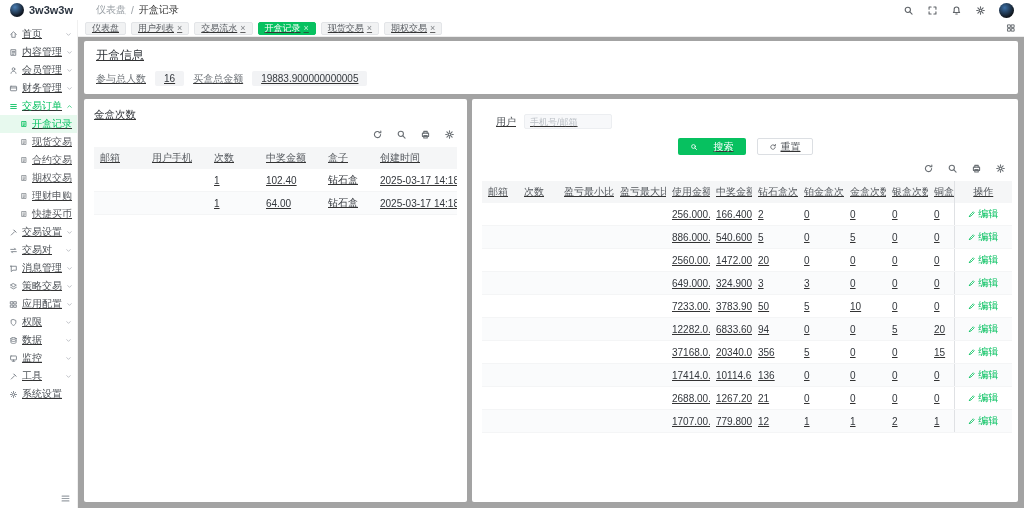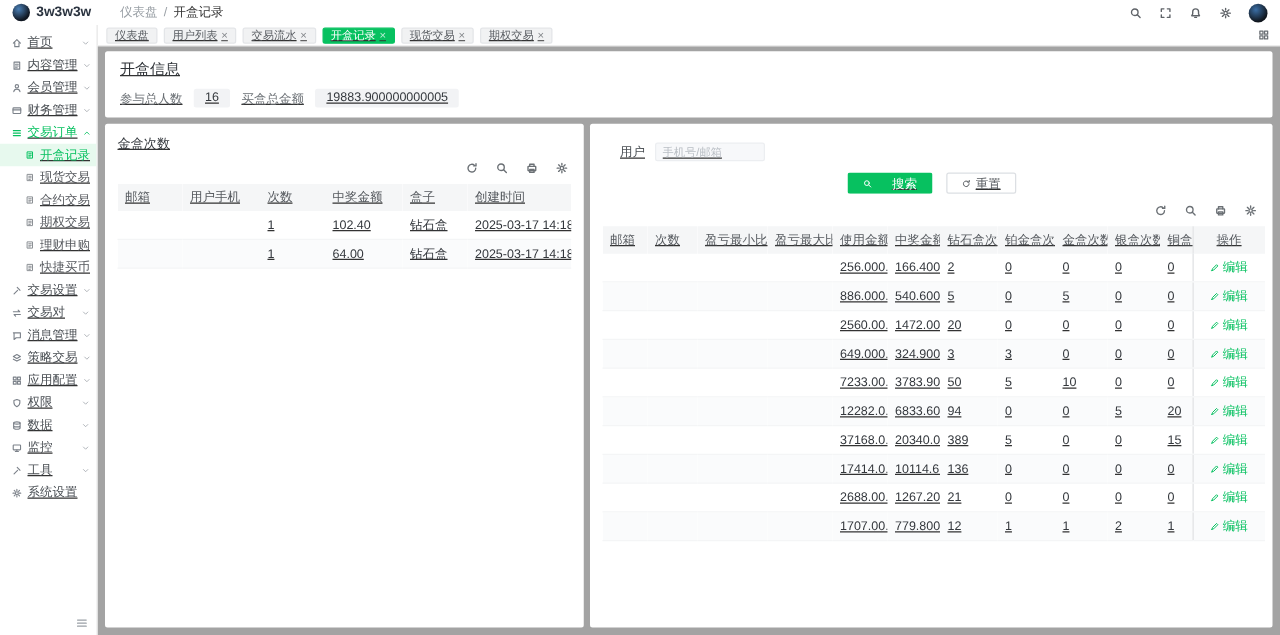--- a/index.html
+++ b/index.html
@@ -656,21 +656,21 @@
                       </a></td>
                   </tr>
 
                   <tr>
                     <td></td>
                     <td></td>
                     <td></td>
                     <td></td>
                     <td>37168.0...</td>
                     <td>20340.0...</td>
-                    <td>389</td>
+                    <td>356</td>
                     <td>5</td>
                     <td>0</td>
                     <td>0</td>
                     <td class="trunc">15</td>
                     <td class="op"><a class="edit-link">
                         <svg class="ic">
                           <use href="#i-pencil"></use>
                         </svg>
                         <span>编辑</span>
                       </a></td>

